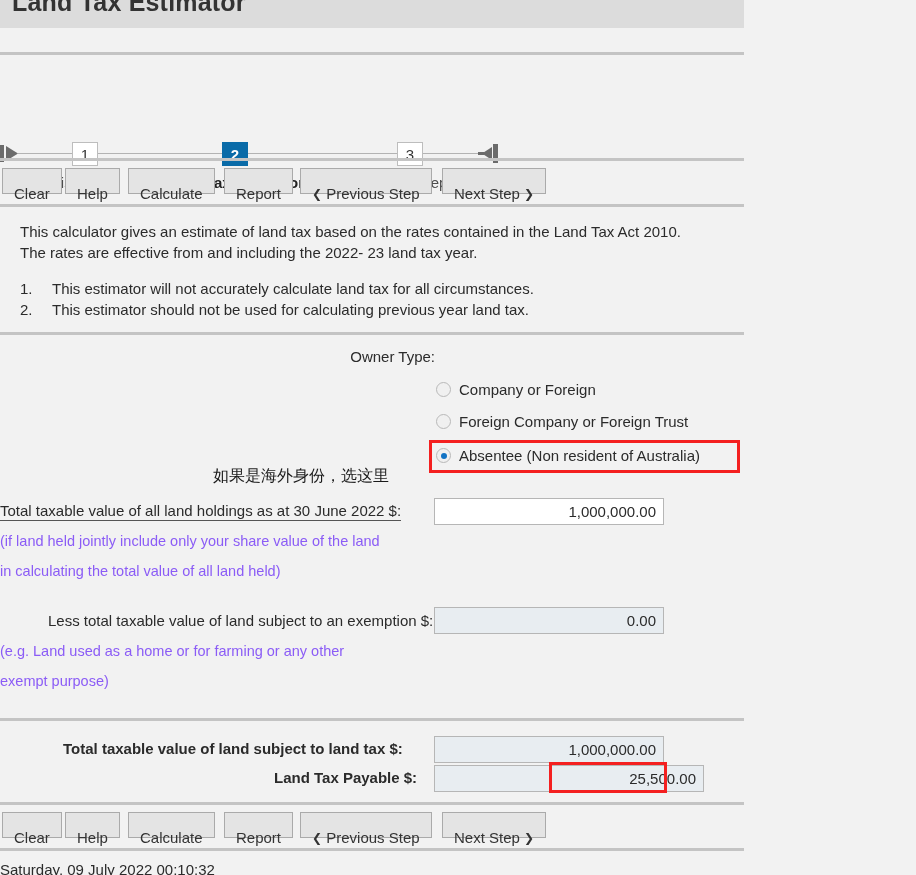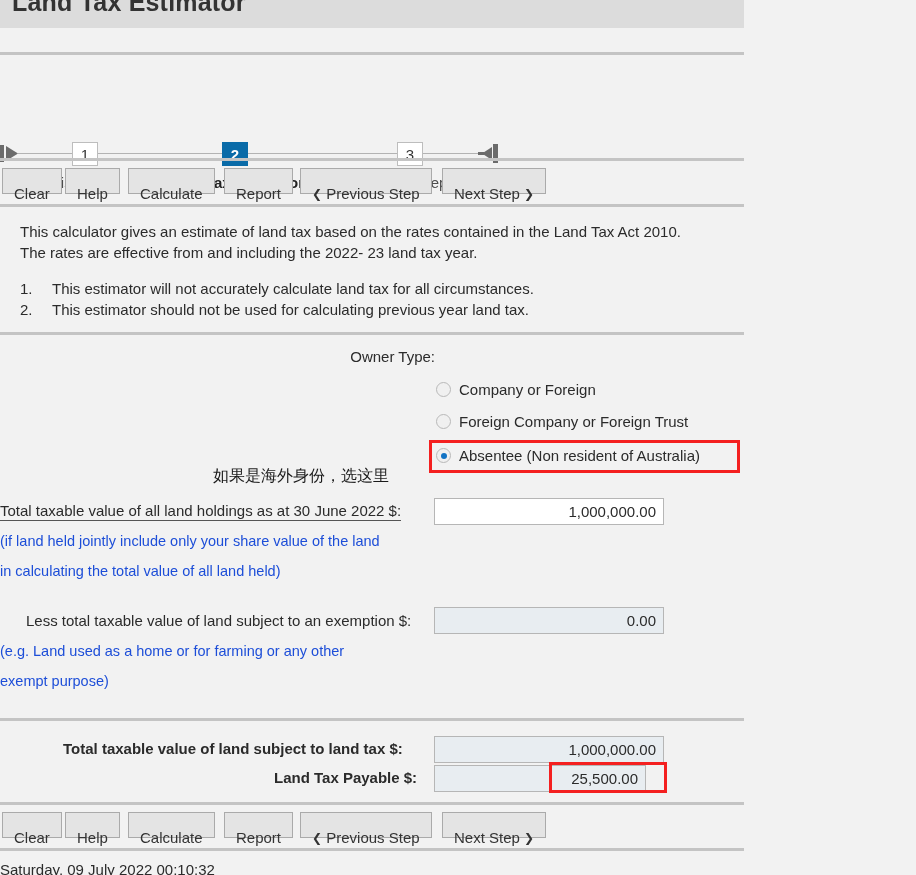--- a/index.html
+++ b/index.html
@@ -173,21 +173,21 @@
     white-space: nowrap;
     text-align: right;
   }
   .field-label.underlined {
     border-bottom: 1px solid #555555;
     padding-bottom: 1px;
   }
   .helper {
     position: absolute;
     font-size: 14.5px;
-    color: #1d4ed8;
+    color: #8b5cf6;
     white-space: nowrap;
   }
 
   .radio-row {
     position: absolute;
     font-size: 15px;
     color: #2b2b2b;
     white-space: nowrap;
     display: flex;
     align-items: center;
@@ -366,32 +366,32 @@
 
   <div class="hilite" style="left:429px; top:440px; width:311px; height:33px;"></div>
 
   <div class="cn-note" style="left:192px; top:466px;margin-left:21px;">如果是海外身份，选这里</div>
 
   <div class="field-label underlined" style="left:0px; top:502px;">Total taxable value of all land holdings as at 30 June 2022 $:</div>
   <input class="input" style="left: 434px; top: 498px; width: 230px;" value="1,000,000.00">
   <div class="helper" style="left:0px; top:533px;">(if land held jointly include only your share value of the land</div>
   <div class="helper" style="left:0px; top:563px;">in calculating the total value of all land held)</div>
 
-  <div class="field-label" style="left:26px; top:612px;">Less total taxable value of land subject to an exemption $:</div>
+  <div class="field-label" style="left:48px; top:612px;">Less total taxable value of land subject to an exemption $:</div>
   <input class="input readonly" style="left: 434px; top: 607px; width: 230px;" readonly="" value="0.00">
   <div class="helper" style="left:0px; top:643px;">(e.g. Land used as a home or for farming or any other</div>
   <div class="helper" style="left:0px; top:673px;">exempt purpose)</div>
 
   <div class="hr" style="top:718px"></div>
 
   <div class="result-label" style="left:63px; top:740px;">Total taxable value of land subject to land tax $:</div>
   <input class="input readonly" style="left: 434px; top: 736px; width: 230px;" readonly="" value="1,000,000.00">
 
   <div class="result-label" style="left:274px; top:769px;">Land Tax Payable $:</div>
-  <input class="input readonly" style="left: 434px; top: 765px; width: 212px;" readonly="" value="25,500.00">
+  <input class="input readonly" style="left: 434px; top: 765px; width: 270px;" readonly="" value="25,500.00">
   <div class="hilite" style="left:549px; top:762px; width:118px; height:31px;"></div>
 
   <div class="hr" style="top:802px"></div>
 
   <div class="toolbar" style="top:804px">
     <button class="btn" style="left:2px">Clear</button>
     <button class="btn" style="left:65px">Help</button>
     <button class="btn" style="left:128px">Calculate</button>
     <button class="btn" style="left:224px">Report</button>
     <button class="btn" style="left:300px">

